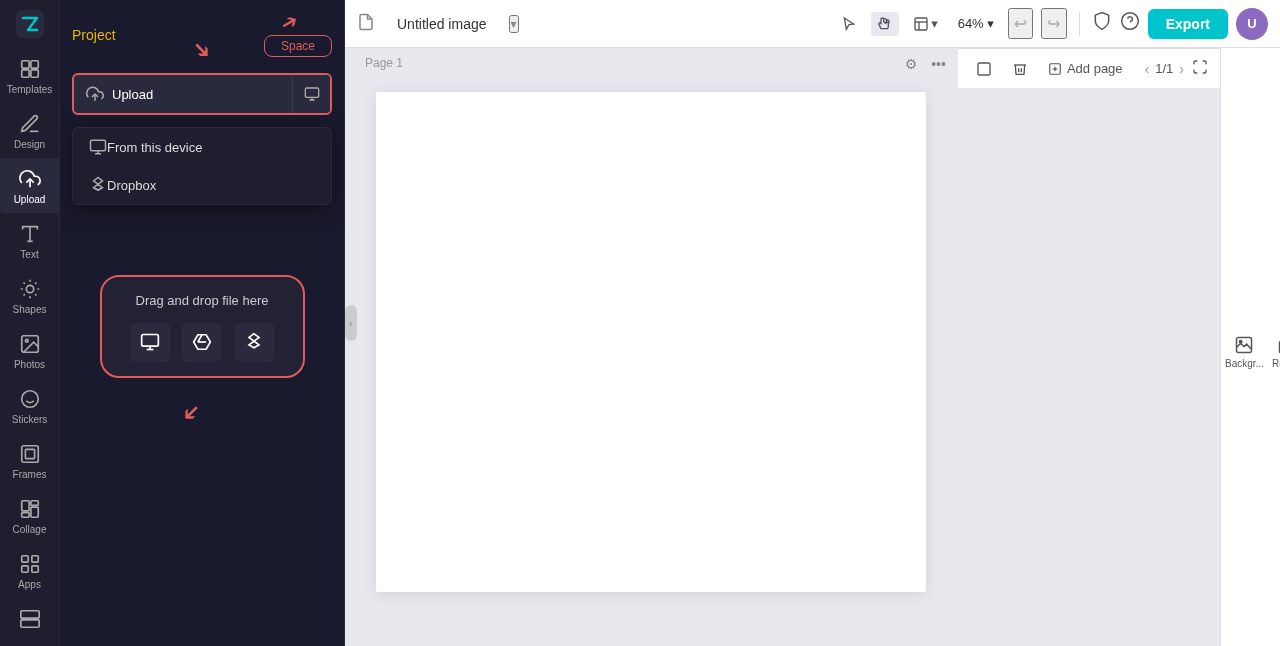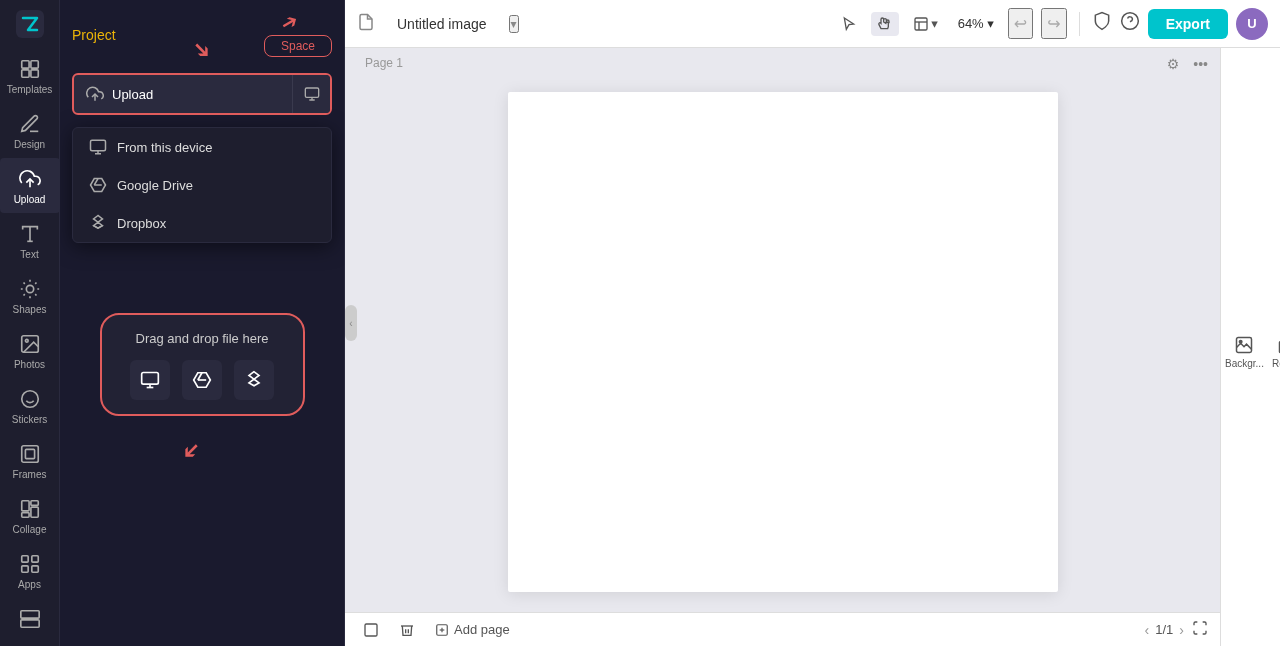--- a/index.html
+++ b/index.html
@@ -115,21 +115,20 @@
       background: #1e1e2e;
       border-radius: 6px;
       box-shadow: 0 4px 20px rgba(0,0,0,0.5);
       margin: 4px 0;
       overflow: hidden;
       border: 1px solid #2a2a3e;
     }
     .dropdown-item {
       display: flex;
       align-items: center;
-      gap: 10px;
       padding: 10px 16px;
       color: #ddd;
       font-size: 13px;
       cursor: pointer;
     }
     .dropdown-item svg { width: 18px; height: 18px; color: #aaa; }
 
     
     .drag-drop-area {
       margin: 16px auto;
@@ -163,21 +162,21 @@
       cursor: pointer;
       color: #fff;
     }
     .drag-icon-btn svg { width: 20px; height: 20px; }
 
     
     .canvas-area {
       flex: 1;
       background: #e8e8ee;
       display: flex;
-      flex-direction: column;
+      flex-direction: row;
       position: relative;
     }
 
     
     .top-toolbar {
       height: 48px;
       background: #fff;
       border-bottom: 1px solid #ddd;
       display: flex;
       align-items: center;
@@ -506,28 +505,20 @@
   </div>
 
   <div class="dropdown-menu" style="margin: 4px 12px;">
     <div class="dropdown-item">
       <svg width="18" height="18" viewBox="0 0 24 24" fill="none" stroke="currentColor" stroke-width="2">
         <rect x="2" y="3" width="20" height="14" rx="2"></rect>
           <line x1="8" y1="21" x2="16" y2="21"></line>
           <line x1="12" y1="17" x2="12" y2="21"></line>
       </svg>
       <span>From this device</span>
-    </div>
-    <div class="dropdown-item">
-      <svg width="18" height="18" viewBox="0 0 24 24" fill="none" stroke="currentColor" stroke-width="2">
-        <path d="M22 12l-5-8.66H7L2 12l5 8.66h10L22 12z"></path>
-          <line x1="12" y1="3.34" x2="7" y2="12"></line>
-          <line x1="7" y1="12" x2="17" y2="12"></line>
-      </svg>
-      <span>Google Drive</span>
     </div>
     <div class="dropdown-item">
       <svg width="18" height="18" viewBox="0 0 24 24" fill="none" stroke="currentColor" stroke-width="2">
         <path d="M12 2L6 6.5 12 11 6 15.5l6 3.5 6-3.5L12 11l6-4.5L12 2z"></path>
           <path d="M6 15.5l6 3.5 6-3.5"></path>
       </svg>
       <span>Dropbox</span>
     </div>
   </div>
 

